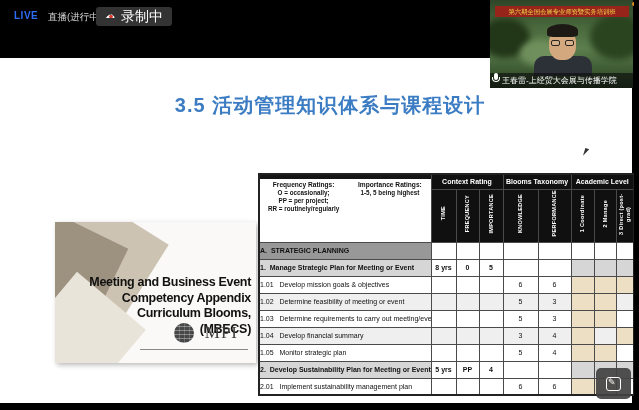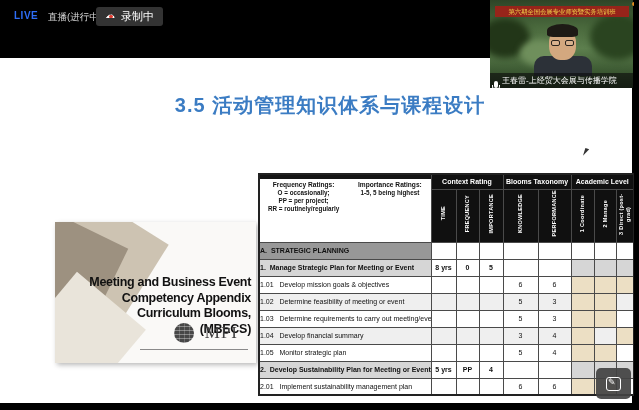--- a/index.html
+++ b/index.html
@@ -4,21 +4,21 @@
 <style>
   * { margin:0; padding:0; box-sizing:border-box; }
   html,body { width:639px; height:410px; overflow:hidden; background:#000; }
   body { font-family:"Liberation Sans", sans-serif; }
   .screen { position:relative; width:634px; height:410px; background:#000; overflow:hidden; }
 
   
   .live-badge { position:absolute; left:14px; top:10px; color:#2e6df6; font-weight:bold; font-size:10px; letter-spacing:.5px; }
   .live-status { position:absolute; left:48px; top:11px; color:#d8d8d8; font-size:9.5px; }
   .record-btn { position:absolute; left:96px; top:7px; height:19px; background:#333; border-radius:3px;
-    display:flex; align-items:center; gap:5px; padding:8px 9px; color:#fff; font-size:11px; }
+    display:flex; align-items:center; gap:5px; padding:8px 9px; color:#fff; font-size:14px; }
   .cloud-ico { position:relative; width:11px; height:8px; }
   .cloud-ico::before { content:"☁"; position:absolute; left:0; top:-4px; color:#fff; font-size:10px; }
   .cloud-ico::after { content:""; position:absolute; left:4px; top:2px; width:3.5px; height:3.5px; border-radius:50%; background:#e03b2f; }
 
   
   .content { position:absolute; left:0; top:58px; width:632px; height:345px; background:#fff; }
 
   .slide-title { position:absolute; left:0; top:92px; width:660px; text-align:center;
     color:#3b7cc3; font-size:20px; font-weight:bold; letter-spacing:1px; }
 
@@ -76,21 +76,21 @@
   .b2 { left:100px; top:14px; width:55px; height:46px; background:#2a4420; }
   .b3 { left:30px; top:40px; width:40px; height:26px; background:#6f8f5c; }
   .v-banner { position:absolute; left:5px; right:4px; top:6px; height:11px; background:#97241a;
     color:#f2d04a; font-size:6.5px; line-height:11px; text-align:center; white-space:nowrap; letter-spacing:-.2px; }
   .person-body { position:absolute; left:44px; bottom:12px; width:58px; height:20px; background:#2c3138; border-radius:10px 10px 0 0; }
   .person-head { position:absolute; left:59px; top:28px; width:27px; height:32px; background:#d3a87f; border-radius:45% 45% 42% 42%; }
   .person-hair { position:absolute; left:57px; top:24px; width:31px; height:13px; background:#1d1a15; border-radius:50% 50% 20% 20%; }
   .person-glasses { position:absolute; left:61px; top:40px; width:23px; height:7px; display:flex; justify-content:space-between; }
   .person-glasses i { width:9px; height:6px; border:1px solid #2a241e; border-radius:2px; background:rgba(255,255,255,.12); }
   .v-namebar { position:absolute; left:0; right:0; bottom:0; height:15px; background:rgba(12,12,12,.62);
-    color:#fff; font-size:8px; line-height:15px; display:flex; align-items:flex-end; gap:4px; padding-left:4px; white-space:nowrap; }
+    color:#fff; font-size:8px; line-height:15px; display:flex; align-items:flex-start; gap:4px; padding-left:4px; white-space:nowrap; }
   .mic-ico { display:inline-block; width:4px; height:7px; background:#fff; border-radius:2px; position:relative; flex:0 0 auto; }
   .mic-ico::after { content:""; position:absolute; left:-2px; top:4px; width:6px; height:4px;
     border:1px solid #fff; border-top:none; border-radius:0 0 4px 4px; }
   .orange-dot { position:absolute; left:632px; top:2px; width:4px; height:4px; border-radius:50%; background:#e08a1e; }
   .annot-btn { position:absolute; left:596px; top:368px; width:35px; height:31px; border-radius:5px;
     background:rgba(66,66,66,.92); display:flex; align-items:center; justify-content:center; }
   .annot-ico { width:15px; height:14px; border:1.6px solid #fff; border-radius:3px; position:relative; }
   .annot-ico::after { content:"✎"; position:absolute; left:1px; top:-1px; color:#fff; font-size:9px; }
 
   .bottom-strip { position:absolute; left:0; top:403px; width:639px; height:7px; background:#000; }

